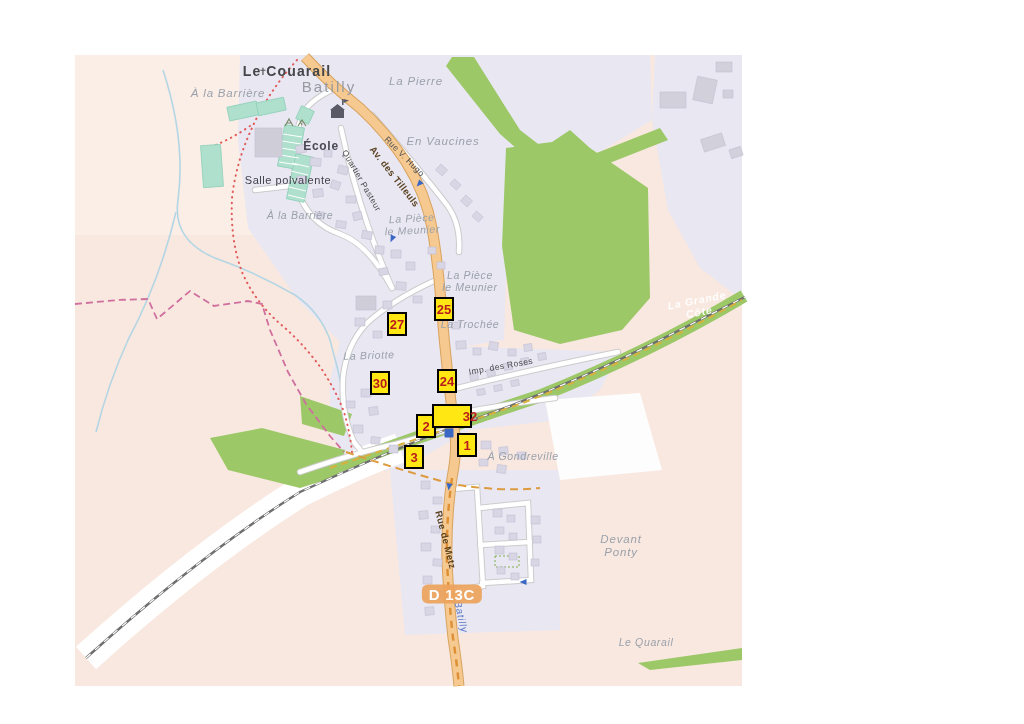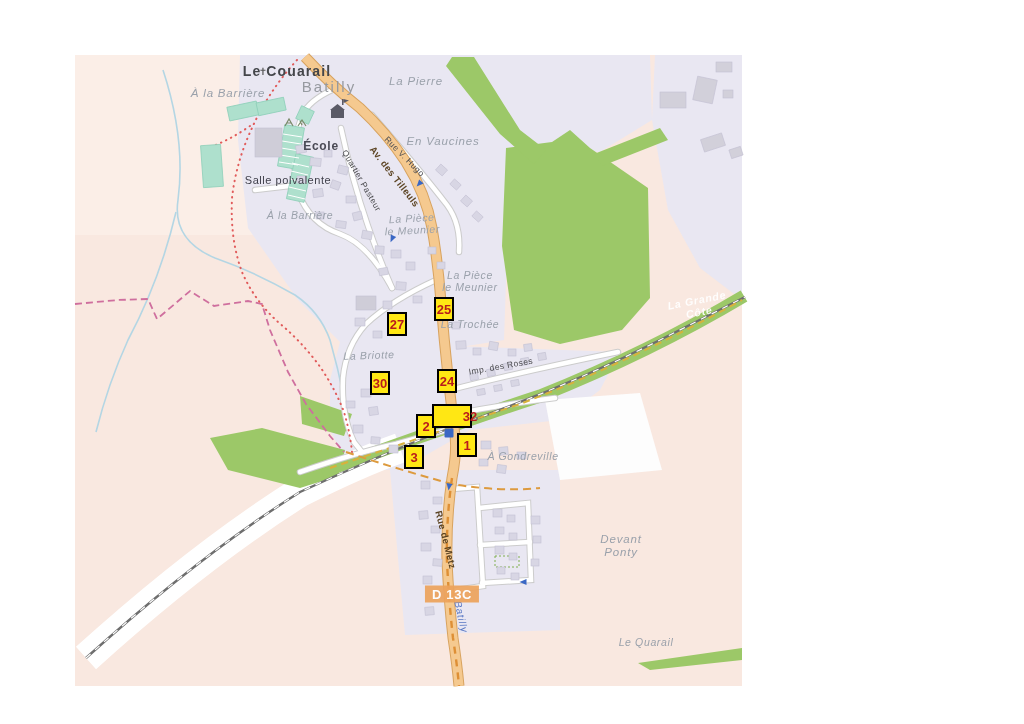--- a/index.html
+++ b/index.html
@@ -17,21 +17,21 @@
   .street{color:#4c4c50;font-size:8.5px;letter-spacing:.05em;}
   .street-orange{color:#5c4423;font-size:9.5px;font-weight:bold;letter-spacing:.04em;}
   .forest-label{color:rgba(255,255,255,.92);font-size:10.5px;font-weight:bold;
                 font-style:italic;letter-spacing:.08em;}
   .boundary-blue{color:#5b79c4;font-size:10px;font-style:italic;letter-spacing:.08em;}
   .marker{position:absolute;width:20px;height:24px;transform:translate(-50%,-50%);
           background:var(--marker-bg,#ffe714);border:2px solid #000;box-sizing:border-box;
           display:flex;align-items:center;justify-content:center;
           font-size:13px;font-weight:bold;color:#b91c1c;cursor:pointer;}
   .shield{position:absolute;transform:translate(-50%,-50%);background:#eda35c;
-          border-radius:0;padding:1px 7px;color:#fff;font-size:13px;font-weight:bold;
+          border-radius:6px;padding:1px 7px;color:#fff;font-size:15px;font-weight:bold;
           letter-spacing:.05em;opacity:.92;}
   .cross-glyph{position:absolute;transform:translate(-50%,-50%);color:#555;font-size:10px;}
   .parking-sq{position:absolute;width:9px;height:9px;transform:translate(-50%,-50%);
               background:#3a67c4;border-radius:1px;}
   .oneway{position:absolute;width:0;height:0;transform:translate(-50%,-50%) rotate(var(--r,0deg));
           border-left:3.5px solid transparent;border-right:3.5px solid transparent;
           border-top:7px solid #3a67c4;}
 </style>
 </head>
 <body>

